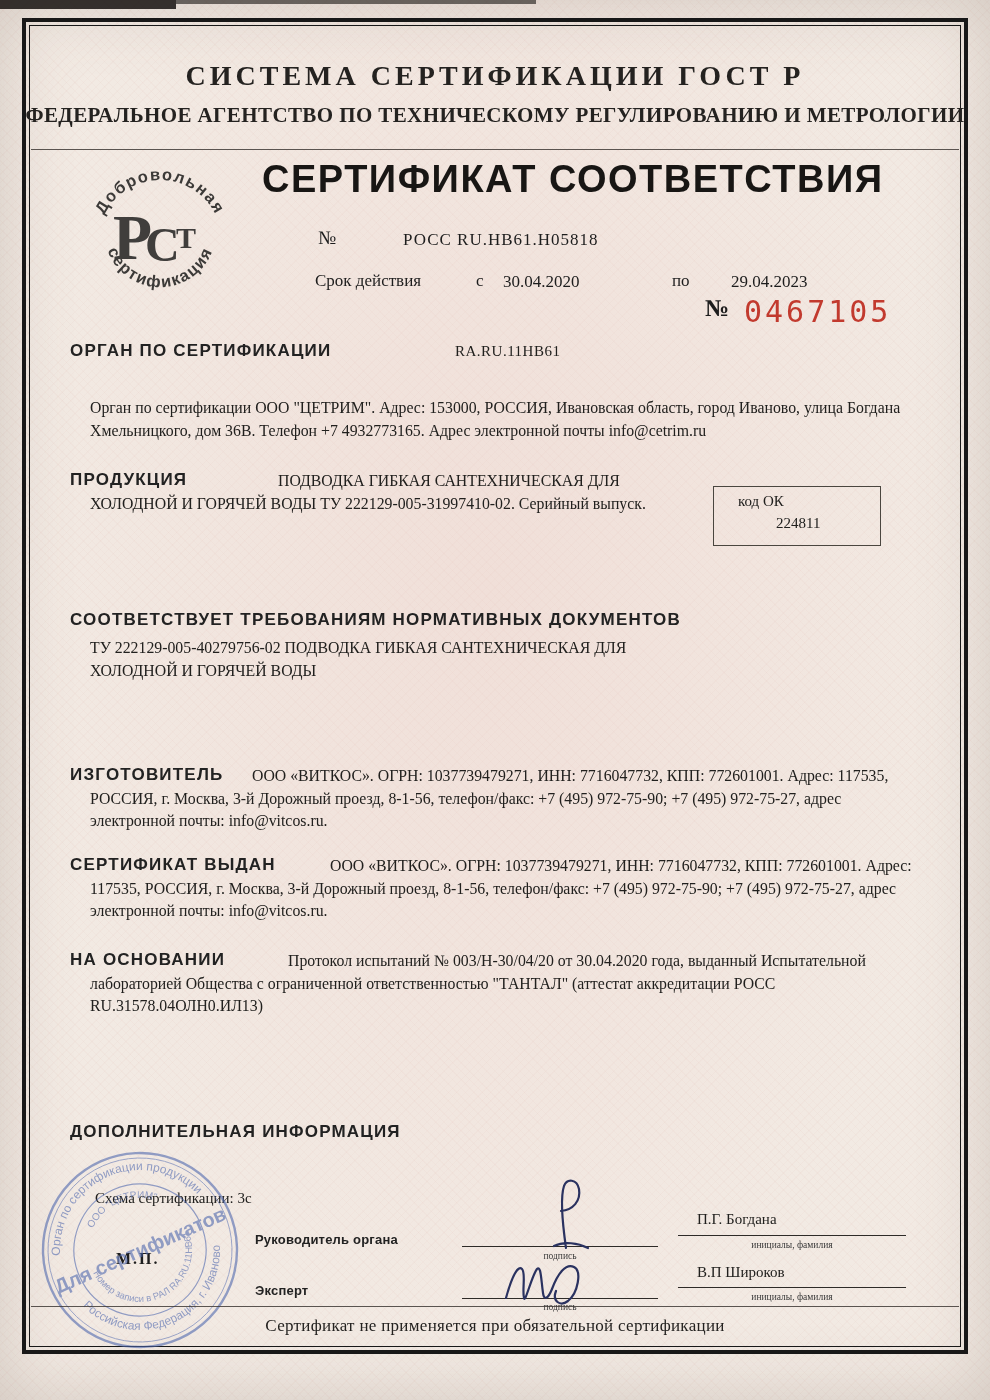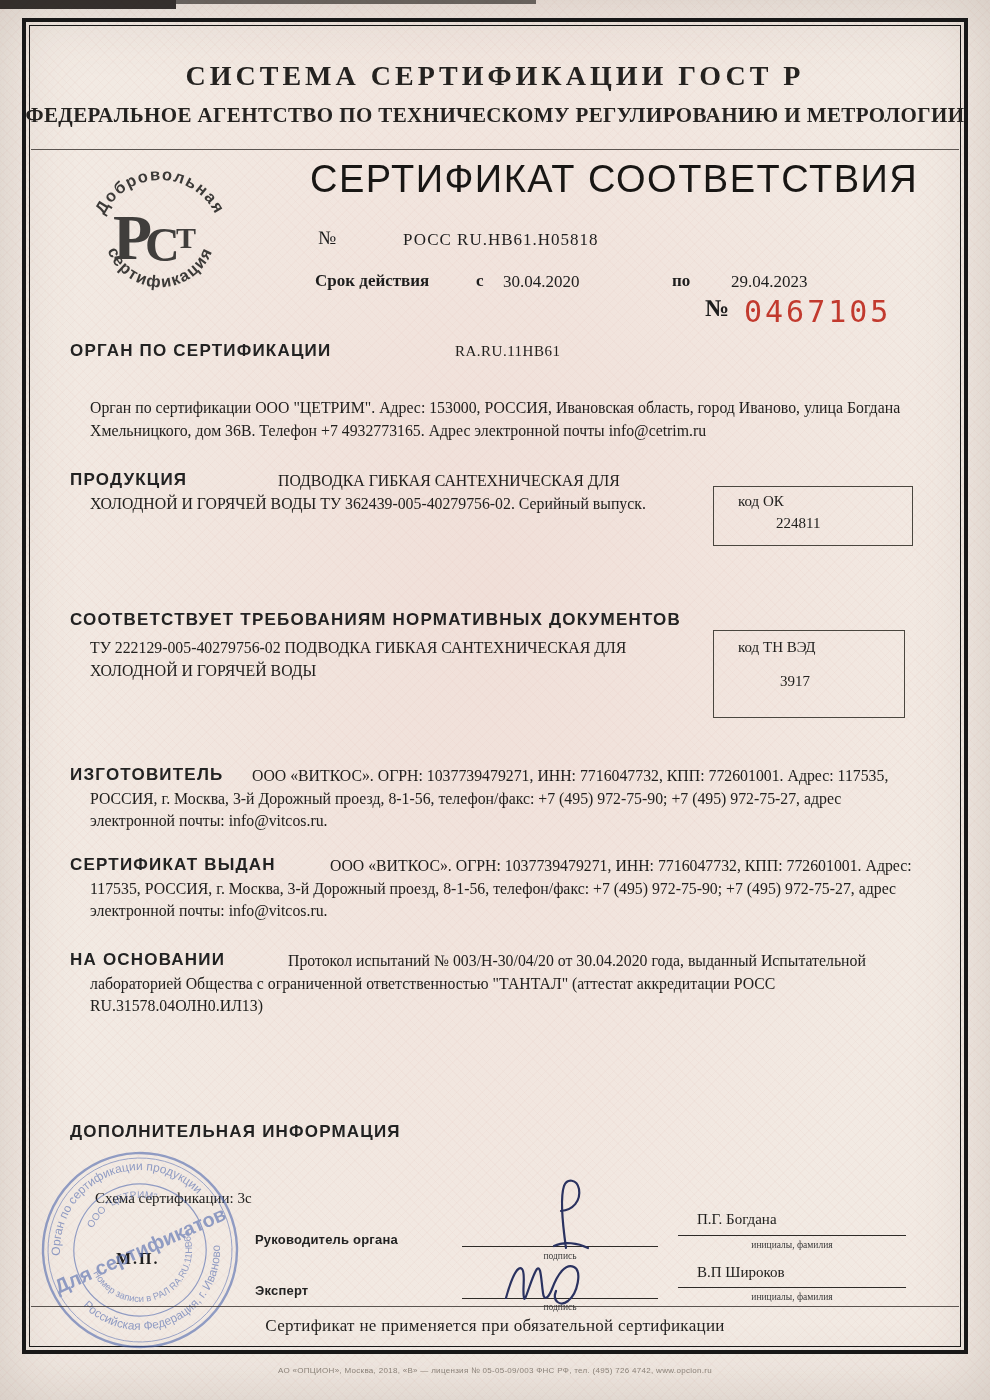--- a/index.html
+++ b/index.html
@@ -22,27 +22,27 @@
   .center { left:0; right:0; text-align:center; }
   .frame { position:absolute; left:22px; top:18px; right:22px; bottom:46px; border:4px solid #181818; }
   .frame-inner { position:absolute; inset:3px; border:1px solid #181818; }
   .hline { position:absolute; height:1px; background:#3f3a36; opacity:0.85; }
   .scan-strip { position:absolute; background:#16120f; }
   .s1 { left:0; top:0; width:176px; height:9px; opacity:0.85; }
   .s2 { left:176px; top:0; width:360px; height:4px; opacity:0.6; }
 
   .sys-title { font-weight:700; font-size:28px; letter-spacing:4px; color:#242220; }
   .agency    { font-weight:700; font-size:21px; letter-spacing:0.4px; color:#242220; }
-  .doc-title { font-family:"Liberation Sans", sans-serif; font-weight:400; font-size:38px; letter-spacing:1.5px; color:#181614;margin-left:48px; }
+  .doc-title { font-family:"Liberation Sans", sans-serif; font-weight:700; font-size:38px; letter-spacing:1.5px; color:#181614; }
 
   .lbl  { font-family:"Liberation Sans", sans-serif; font-weight:700; font-size:17px; letter-spacing:1.2px; color:#222; white-space:nowrap;text-align:center; }
   .lbl2 { font-family:"Liberation Sans", sans-serif; font-weight:700; font-size:13px; letter-spacing:0.2px; color:#222; white-space:nowrap; }
   .body-text { font-size:15.8px; line-height:1.44; color:#21201e; }
   .serif-sm  { font-size:15px; color:#21201e; }
-  .bold17 { font-weight:700; font-size:17px; white-space:nowrap; }
+  .bold17 { font-weight:400; font-size:17px; white-space:nowrap; }
   .reg17  { font-size:17px; white-space:nowrap; }
   .caption { font-size:9.5px; color:#3a3a3a; text-align:center; font-family:"Liberation Serif", serif; }
   .sig-line { position:absolute; border-bottom:1.2px solid #2e2b28; }
   .codebox  { position:absolute; border:1.3px solid #4a463f; }
   .red-no { font-family:"DejaVu Sans Mono", monospace; font-size:30px; letter-spacing:3px; color:#c23a2e; white-space:nowrap; }
   .mp { font-size:16px; font-weight:700; letter-spacing:2px; }
   .stamp { position:absolute; left:35px; top:1145px; opacity:0.58; transform:rotate(-24deg); }
   .note { font-size:17px; letter-spacing:0.3px; color:#242220; }
   .print-info { font-size:8px; color:#8a8178; font-family:"Liberation Sans", sans-serif; letter-spacing:0.3px; }
 </style>
@@ -94,32 +94,28 @@
   <span class="abs reg17" style="left:731px;top:272px">29.04.2023</span>
 
   <span class="abs" style="left:705px;top:295px;font-size:24px;font-weight:700">№</span>
   <span class="abs red-no" style="left:744px;top:294px">0467105</span>
 
   <span class="abs lbl" style="left:70px;top:341px">ОРГАН ПО СЕРТИФИКАЦИИ</span>
   <span class="abs serif-sm" style="left:455px;top:343px;letter-spacing:0.5px">RA.RU.11НВ61</span>
   <div class="abs body-text" style="left:90px;top:397px;width:818px">Орган по сертификации ООО "ЦЕТРИМ". Адрес: 153000, РОССИЯ, Ивановская область, город Иваново, улица Богдана Хмельницкого, дом 36В. Телефон +7 4932773165. Адрес электронной почты info@cetrim.ru</div>
 
   <span class="abs lbl" style="left:70px;top:470px">ПРОДУКЦИЯ</span>
-  <div class="abs body-text" style="left:90px;top:470px;width:600px;text-indent:188px">ПОДВОДКА ГИБКАЯ САНТЕХНИЧЕСКАЯ ДЛЯ ХОЛОДНОЙ И ГОРЯЧЕЙ ВОДЫ ТУ 362439-005-40279756-02. Серийный выпуск.</div>
-  <div class="codebox" style="left:713px;top:486px;width:200px;height:60px">
+  <div class="abs body-text" style="left:90px;top:470px;width:600px;text-indent:188px">ПОДВОДКА ГИБКАЯ САНТЕХНИЧЕСКАЯ ДЛЯ ХОЛОДНОЙ И ГОРЯЧЕЙ ВОДЫ ТУ 222129-005-31997410-02. Серийный выпуск.</div>
+  <div class="codebox" style="left:713px;top:486px;width:168px;height:60px">
     <span class="abs serif-sm" style="left:24px;top:6px">код ОК</span>
     <span class="abs serif-sm" style="left:62px;top:28px">224811</span>
   </div>
 
   <span class="abs lbl" style="left:70px;top:610px">СООТВЕТСТВУЕТ ТРЕБОВАНИЯМ НОРМАТИВНЫХ ДОКУМЕНТОВ</span>
   <div class="abs body-text" style="left:90px;top:637px;width:620px">ТУ 222129-005-40279756-02 ПОДВОДКА ГИБКАЯ САНТЕХНИЧЕСКАЯ ДЛЯ ХОЛОДНОЙ И ГОРЯЧЕЙ ВОДЫ</div>
-  <div class="codebox" style="left:713px;top:630px;width:192px;height:88px">
-    <span class="abs serif-sm" style="left:24px;top:8px">код ТН ВЭД</span>
-    <span class="abs serif-sm" style="left:66px;top:42px">3917</span>
-  </div>
 
   <span class="abs lbl" style="left:70px;top:765px">ИЗГОТОВИТЕЛЬ</span>
   <div class="abs body-text" style="left:90px;top:765px;width:828px;text-indent:162px">ООО «ВИТКОС». ОГРН: 1037739479271, ИНН: 7716047732, КПП: 772601001. Адрес: 117535, РОССИЯ, г. Москва, 3-й Дорожный проезд, 8-1-56, телефон/факс: +7 (495) 972-75-90; +7 (495) 972-75-27, адрес электронной почты: info@vitcos.ru.</div>
 
   <span class="abs lbl" style="left:70px;top:855px">СЕРТИФИКАТ ВЫДАН</span>
   <div class="abs body-text" style="left:90px;top:855px;width:832px;text-indent:240px">ООО «ВИТКОС». ОГРН: 1037739479271, ИНН: 7716047732, КПП: 772601001. Адрес: 117535, РОССИЯ, г. Москва, 3-й Дорожный проезд, 8-1-56, телефон/факс: +7 (495) 972-75-90; +7 (495) 972-75-27, адрес электронной почты: info@vitcos.ru.</div>
 
   <span class="abs lbl" style="left:70px;top:950px">НА ОСНОВАНИИ</span>
   <div class="abs body-text" style="left:90px;top:950px;width:818px;text-indent:198px">Протокол испытаний № 003/Н-30/04/20 от 30.04.2020 года, выданный Испытательной лабораторией Общества с ограниченной ответственностью "ТАНТАЛ" (аттестат аккредитации РОСС RU.31578.04ОЛН0.ИЛ13)</div>
 
@@ -173,15 +169,14 @@
       </text>
       <text font-size="9.5">
         <textPath href="#sInBot" startOffset="50%" text-anchor="middle">Номер записи в РАЛ RA.RU.11НВ61</textPath>
       </text>
       <text x="105" y="112" text-anchor="middle" font-size="20" font-weight="bold">Для сертификатов</text>
     </g>
   </svg>
 
   <div class="hline" style="top:1306px;left:31px;right:31px"></div>
   <div class="abs center note" style="top:1316px">Сертификат не применяется при обязательной сертификации</div>
-  <div class="abs center print-info" style="top:1366px">АО «ОПЦИОН», Москва, 2018, «В» — лицензия № 05-05-09/003 ФНС РФ, тел. (495) 726 4742, www.opcion.ru</div>
 
 </div>
 
 </body></html>

